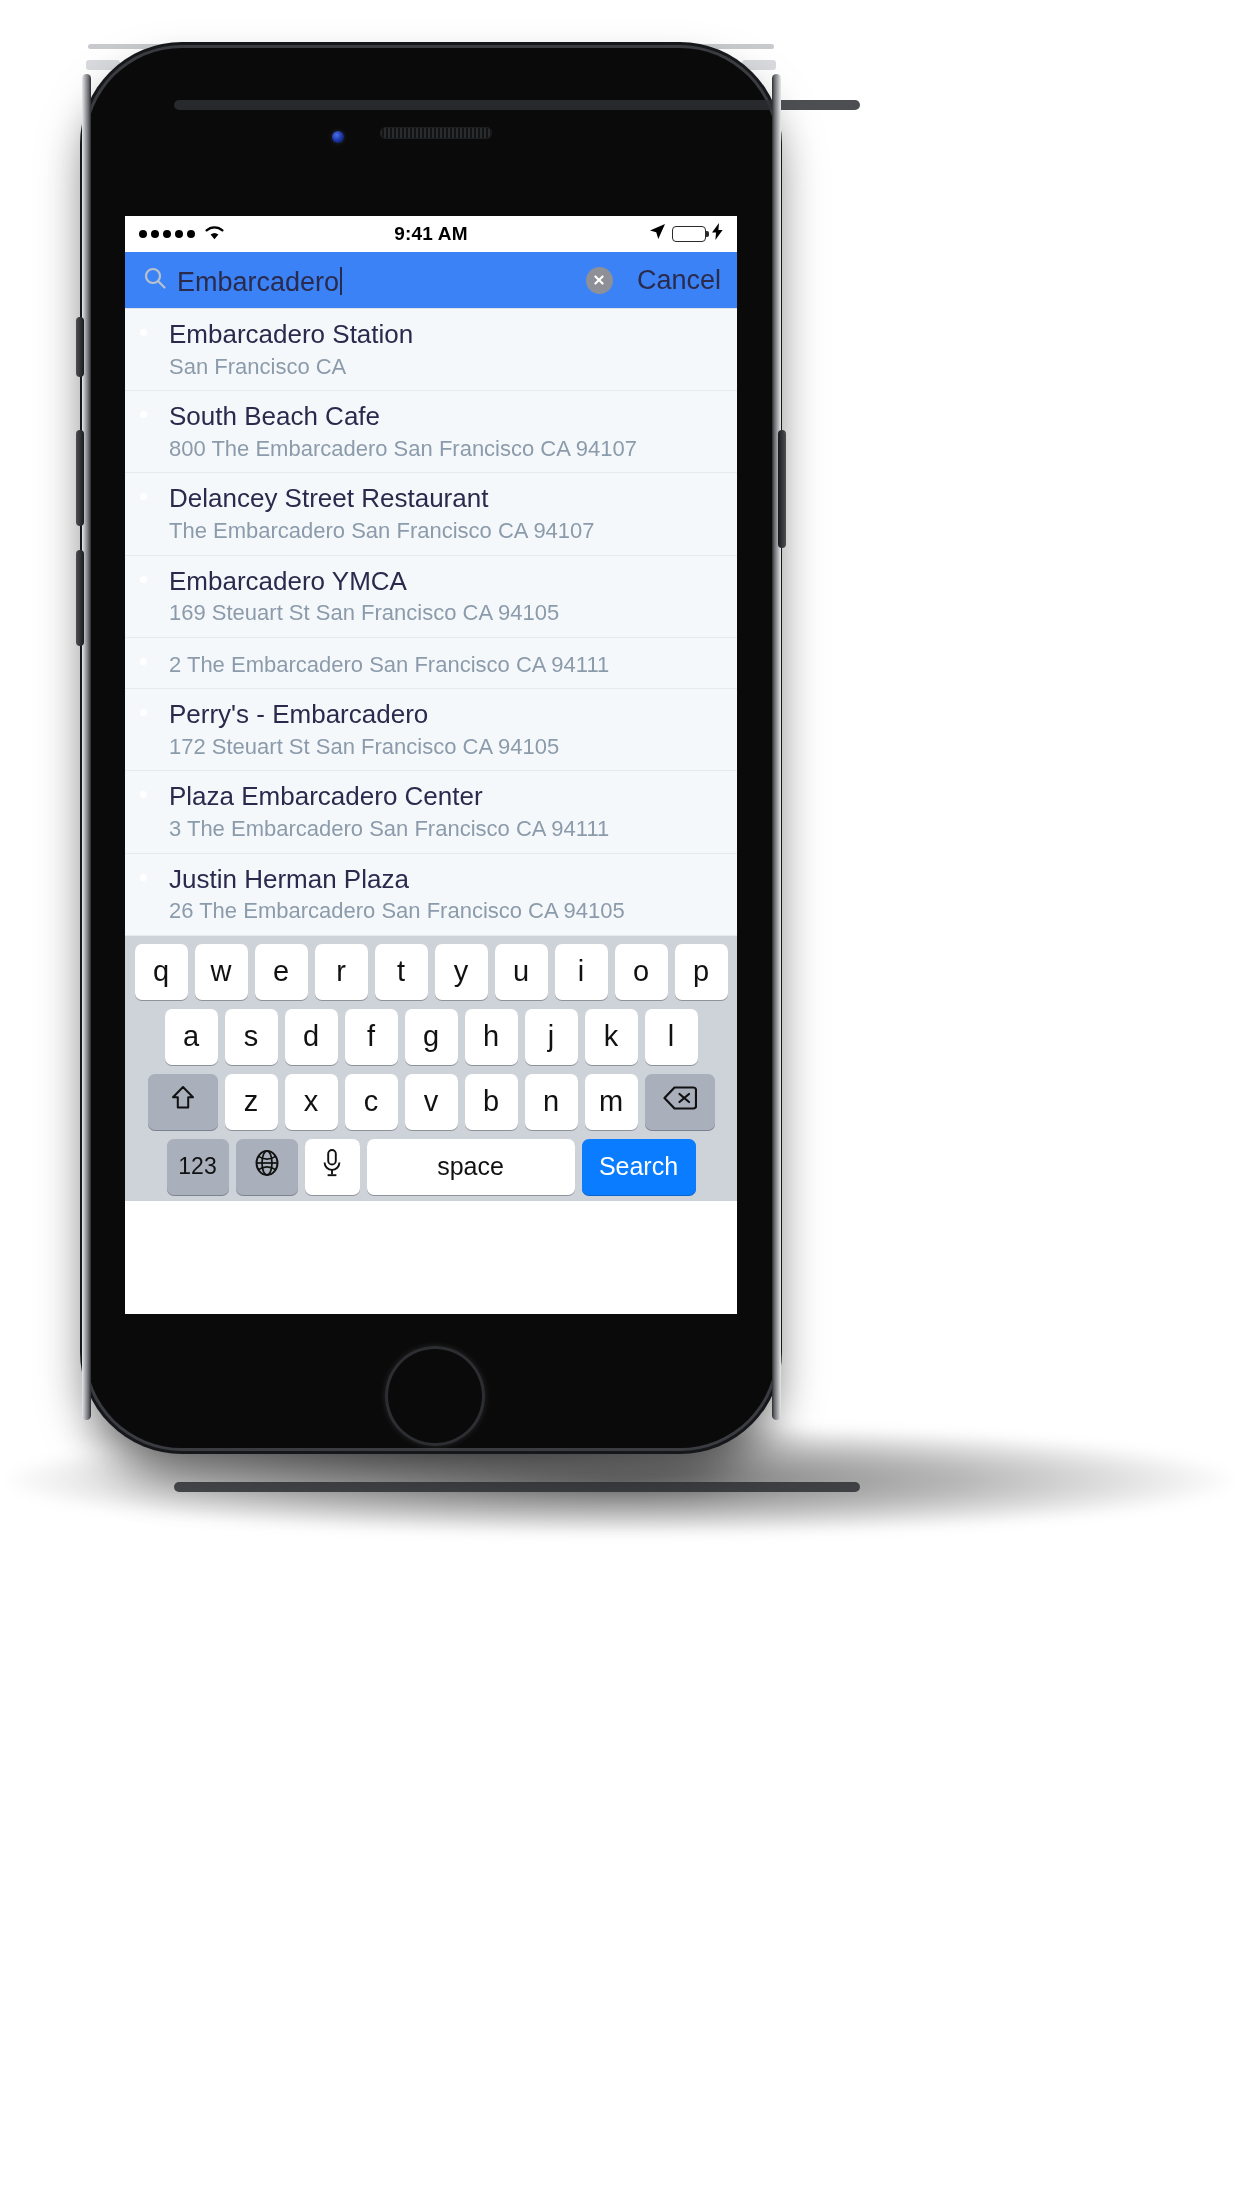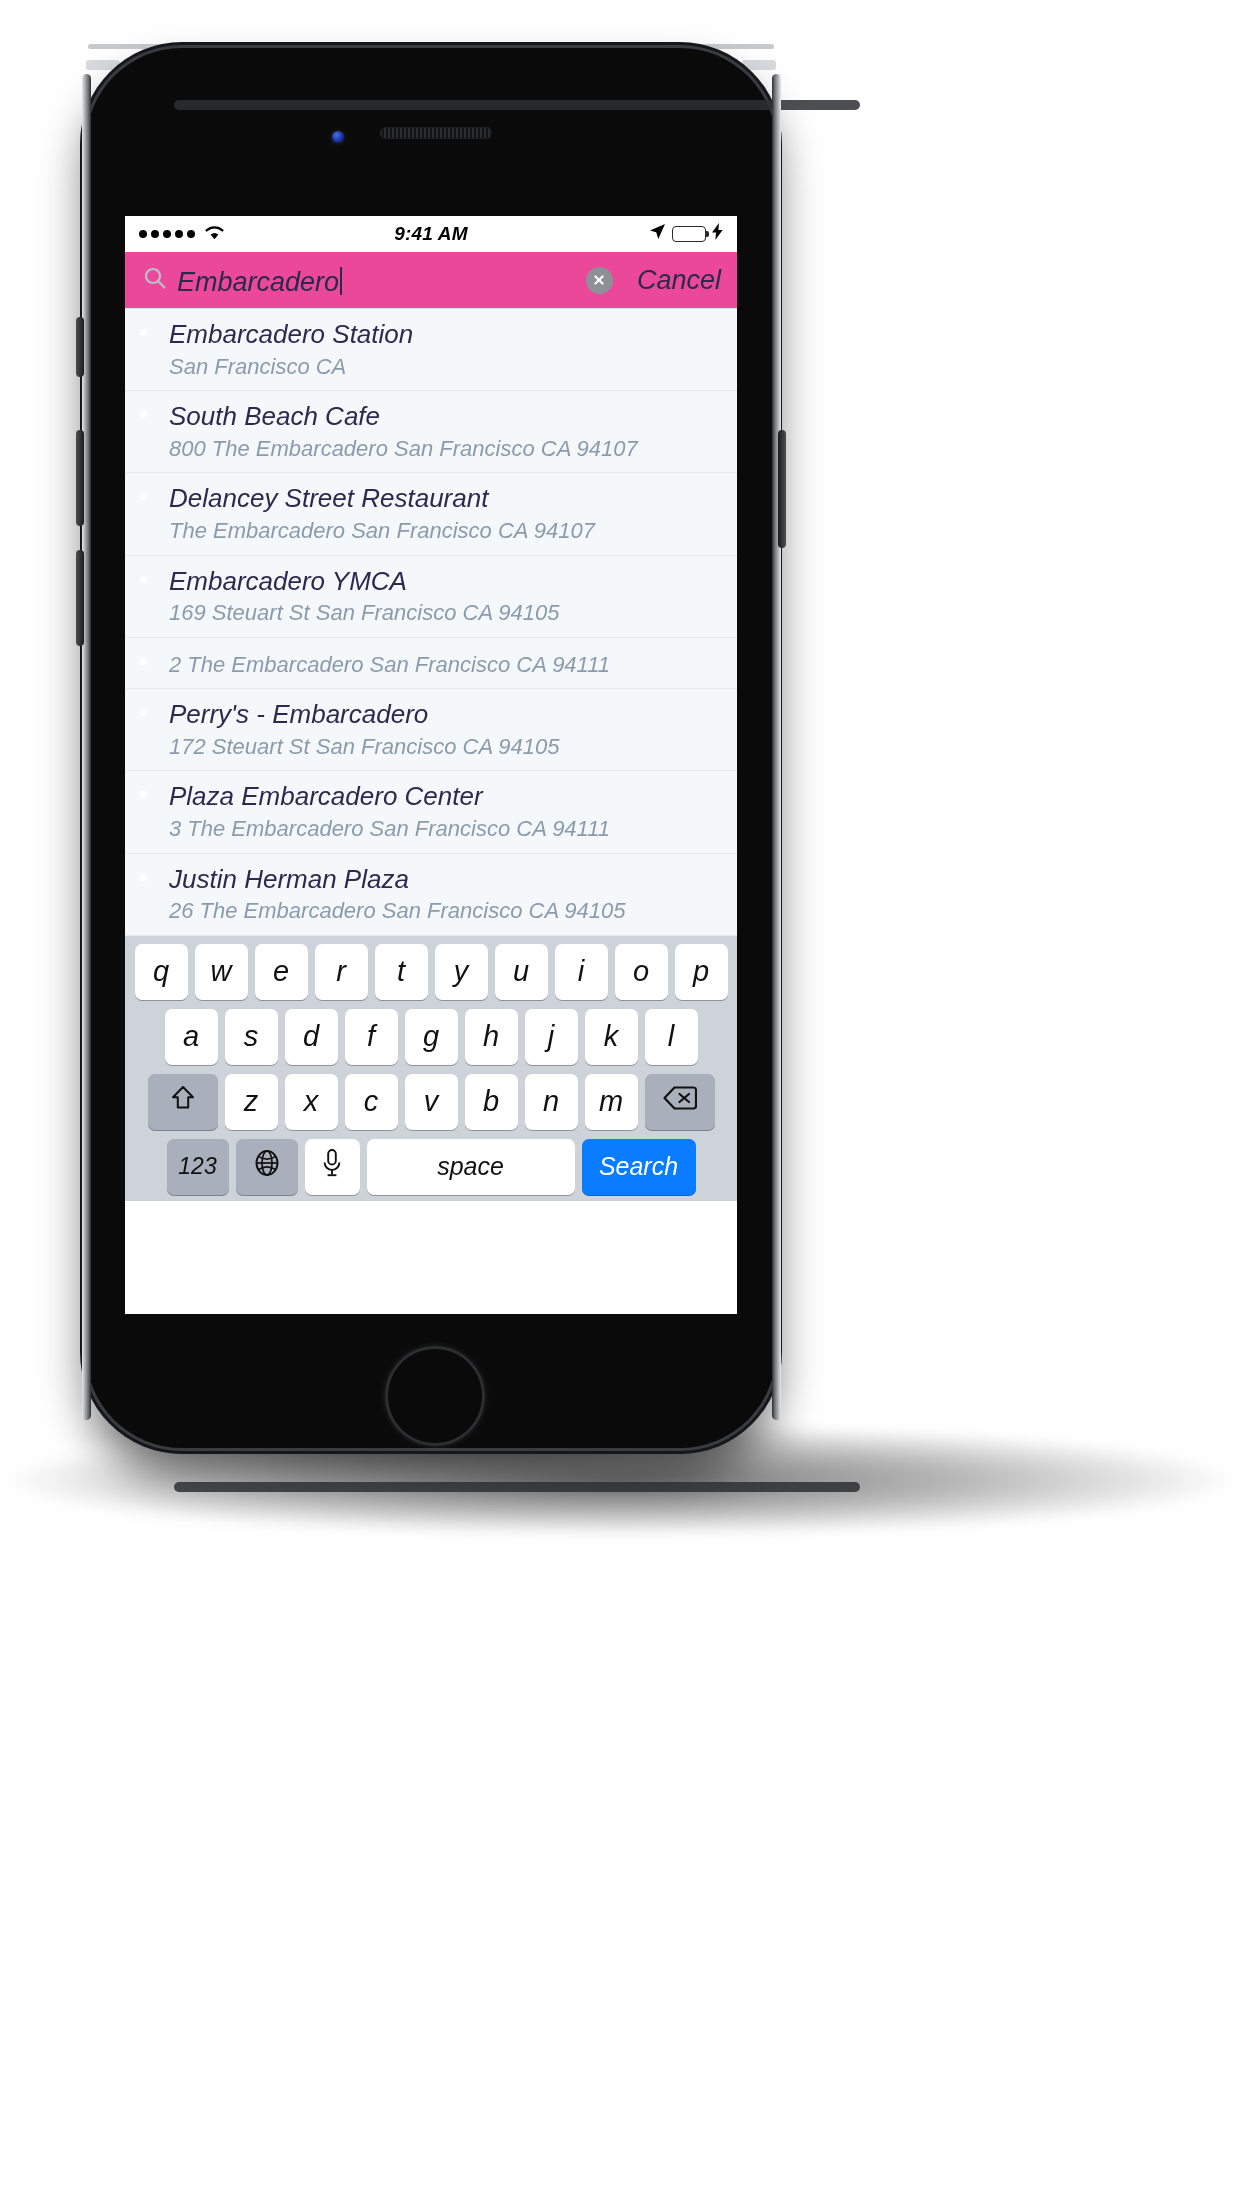--- a/index.html
+++ b/index.html
@@ -1,19 +1,19 @@
 <!DOCTYPE html>
 <html><head>
 <meta charset="utf-8">
 <style>
   html,body{margin:0;padding:0;background:#ffffff;}
   body{width:1240px;height:2200px;font-family:"Liberation Sans",sans-serif;-webkit-font-smoothing:antialiased;position:relative;overflow:hidden;}
 
   
-  #stage{position:absolute;inset:0;font-style:italic;}
+  #stage{position:absolute;inset:0;}
 
   .shadow-blob{position:absolute;left:10px;top:1425px;width:1220px;height:110px;
     background:radial-gradient(ellipse at 50% 50%, rgba(0,0,0,.55) 0%, rgba(0,0,0,.28) 40%, rgba(0,0,0,0) 72%);
     filter:blur(6px);}
   .shadow-blob2{position:absolute;left:60px;top:1400px;width:760px;height:70px;
     background:radial-gradient(ellipse at 50% 50%, rgba(0,0,0,.5) 0%, rgba(0,0,0,0) 70%);filter:blur(10px);}
 
   .phone{position:absolute;left:86px;top:48px;width:690px;height:1400px;border-radius:96px;
     background:#0a0a0a;
     box-shadow:0 0 0 3px #3a3c41, 0 0 0 6px #16171a, 0 26px 46px rgba(0,0,0,.55);}
@@ -56,21 +56,21 @@
   .sb-left{display:flex;align-items:center;gap:4px;}
   .dot{width:8px;height:8px;border-radius:50%;background:#000;display:inline-block;}
   .wifi{margin-left:5px;display:inline-block;}
   .sb-center{position:absolute;left:0;right:0;text-align:center;font-size:19px;font-weight:600;letter-spacing:.2px;pointer-events:none;}
   .sb-right{margin-left:auto;display:flex;align-items:center;gap:6px;}
   .battery{width:34px;height:16px;border:1.6px solid #2a2a2a;border-radius:4px;position:relative;padding:1.6px;box-sizing:border-box;}
   .battery .fill{height:100%;background:#4cd964;border-radius:2px;}
   .battery:after{content:"";position:absolute;right:-4px;top:4px;width:3px;height:6px;background:#2a2a2a;border-radius:0 2px 2px 0;}
 
   
-  .searchbar{height:56px;display:flex;align-items:center;padding:0 12px 0 18px;background:#ec4899;
+  .searchbar{height:56px;display:flex;align-items:center;padding:0 12px 0 18px;background:#3b82f6;
     border-bottom:1px solid #dfe3e8;gap:10px;}
   .mag{flex:0 0 auto;}
   .s-field{flex:1 1 auto;display:flex;align-items:baseline;min-width:0;}
   .s-text{font-size:27px;color:#2a2a4d;white-space:nowrap;overflow:hidden;}
   .caret{display:inline-block;width:2px;height:28px;background:#2a2a4d;margin-left:1px;transform:translateY(4px);}
   .clearbtn{flex:0 0 auto;width:27px;height:27px;border-radius:50%;background:#8e9097;
     display:flex;align-items:center;justify-content:center;}
   .cancel{flex:0 0 auto;font-size:27px;color:#2a2a4d;padding-left:14px;padding-right:4px;}
 
   

